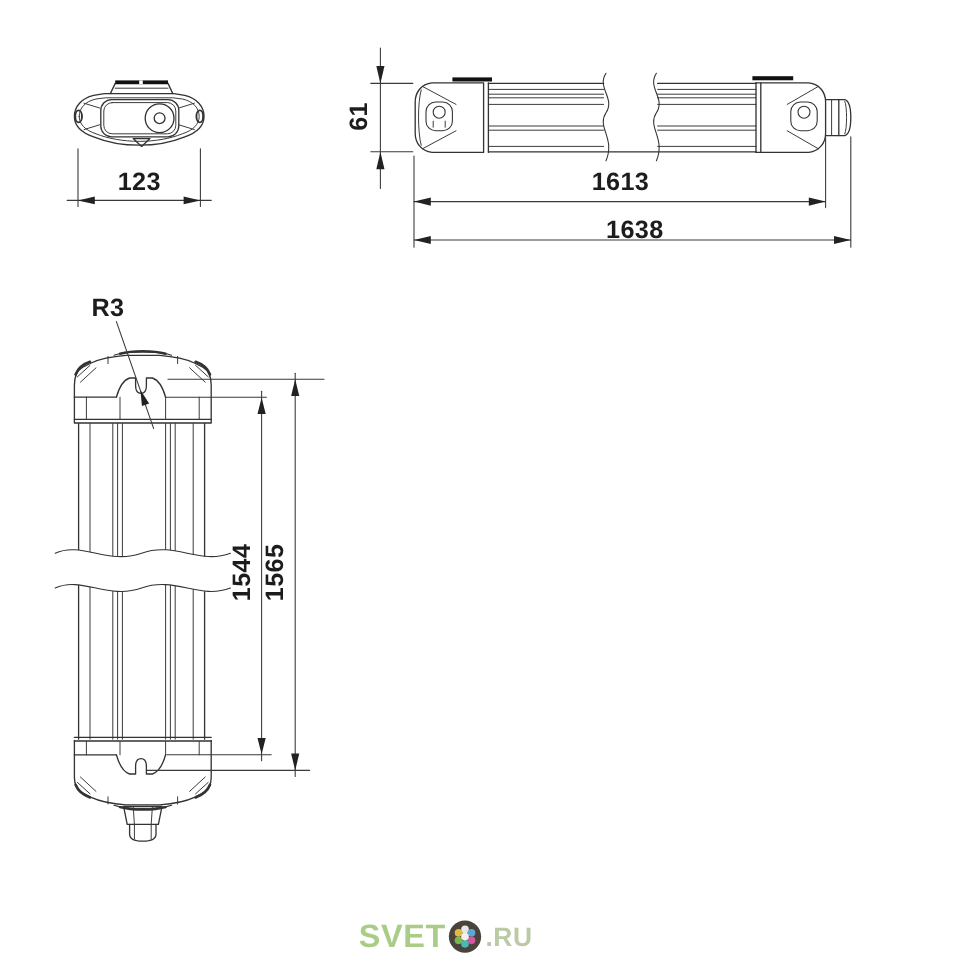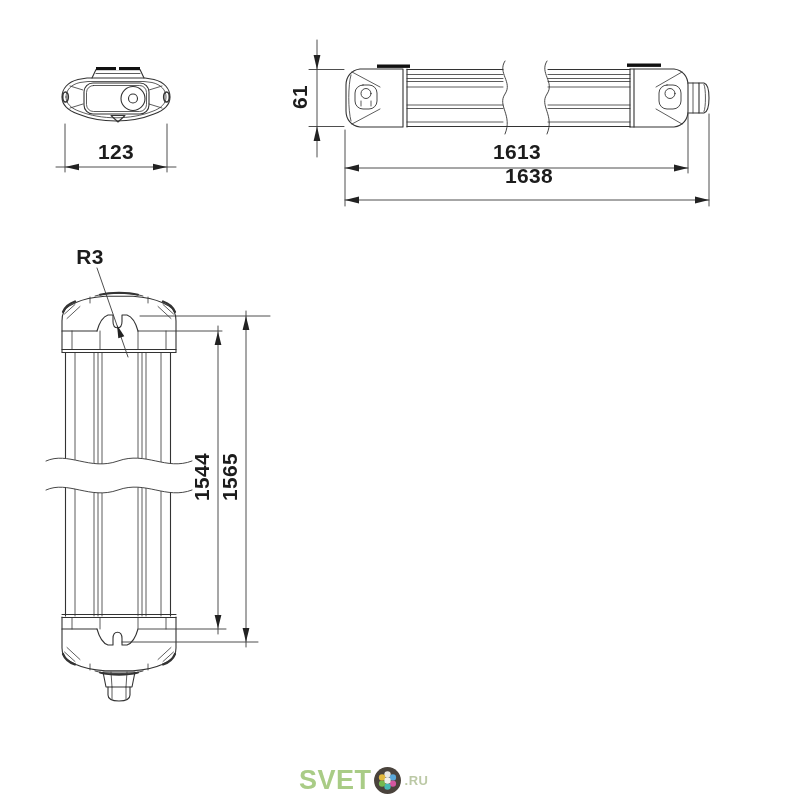--- a/index.html
+++ b/index.html
@@ -5,21 +5,21 @@
   html,body{margin:0;padding:0;background:#fff;}
   #canvas{position:relative;width:800px;height:800px;background:#fff;overflow:hidden;
           font-family:"Liberation Sans",sans-serif;}
   #linework{position:absolute;left:0;top:0;}
   .dim-label{position:absolute;transform:translate(-50%,-50%);font-size:21px;font-weight:600;
              color:#1c1c1c;white-space:nowrap;letter-spacing:0.3px;}
   .dim-label.rot{transform:translate(-50%,-50%) rotate(-90deg);}
   .watermark{position:absolute;left:299px;top:765px;display:flex;align-items:center;}
   .wm-main{font-size:27px;font-weight:bold;color:var(--wm-text,#a9cc86);letter-spacing:0.5px;}
   .wm-logo{width:29px;height:29px;margin:0 1px;flex:0 0 auto;}
-  .wm-suffix{font-size:13px;font-weight:bold;color:var(--wm-suffix,#bcc9a6);margin-left:2px;letter-spacing:0.5px;}
+  .wm-suffix{font-size:22px;font-weight:bold;color:var(--wm-suffix,#bcc9a6);margin-left:2px;letter-spacing:0.5px;}
 </style>
 </head>
 <body>
 
 <div id="canvas">
 
   <svg id="linework" width="800" height="800" viewBox="0 0 800 800" fill="none" stroke="#333" stroke-width="1.1" stroke-linecap="round" stroke-linejoin="round">
 
     <g>
       <path d="M62,97 C62,88.5 68,82 78,79.5 L87,78 L145,78 L154,79.5 C164,82 170,88.5 170,97
@@ -169,21 +169,21 @@
 
       <path d="M246,311 V647"></path>
       <polygon points="246,316 242.6,330 249.4,330" fill="#222" stroke="none"></polygon>
       <polygon points="246,642 242.6,628 249.4,628" fill="#222" stroke="none"></polygon>
     </g>
   </svg>
 
   <div class="dim-label" style="left:116px;top:152px;">123</div>
   <div class="dim-label rot" style="left:300px;top:97px;">61</div>
   <div class="dim-label" style="left:517px;top:152px;text-align:center;">1613</div>
-  <div class="dim-label" style="left:529px;top:176px;text-align:center;">1638</div>
+  <div class="dim-label" style="left:529px;top:192px;text-align:center;">1638</div>
   <div class="dim-label" style="left:90px;top:257px;">R3</div>
   <div class="dim-label rot" style="left:202px;top:477px;">1544</div>
   <div class="dim-label rot" style="left:230px;top:477px;">1565</div>
 
   <div class="watermark">
     <span class="wm-main">SVET</span>
     <svg class="wm-logo" viewBox="0 0 28 28">
       <circle cx="14" cy="14" r="13" fill="#4a433c"></circle>
       <g>
           <circle cx="14" cy="8.2" r="3.1" fill="#e9e7e1"></circle>

